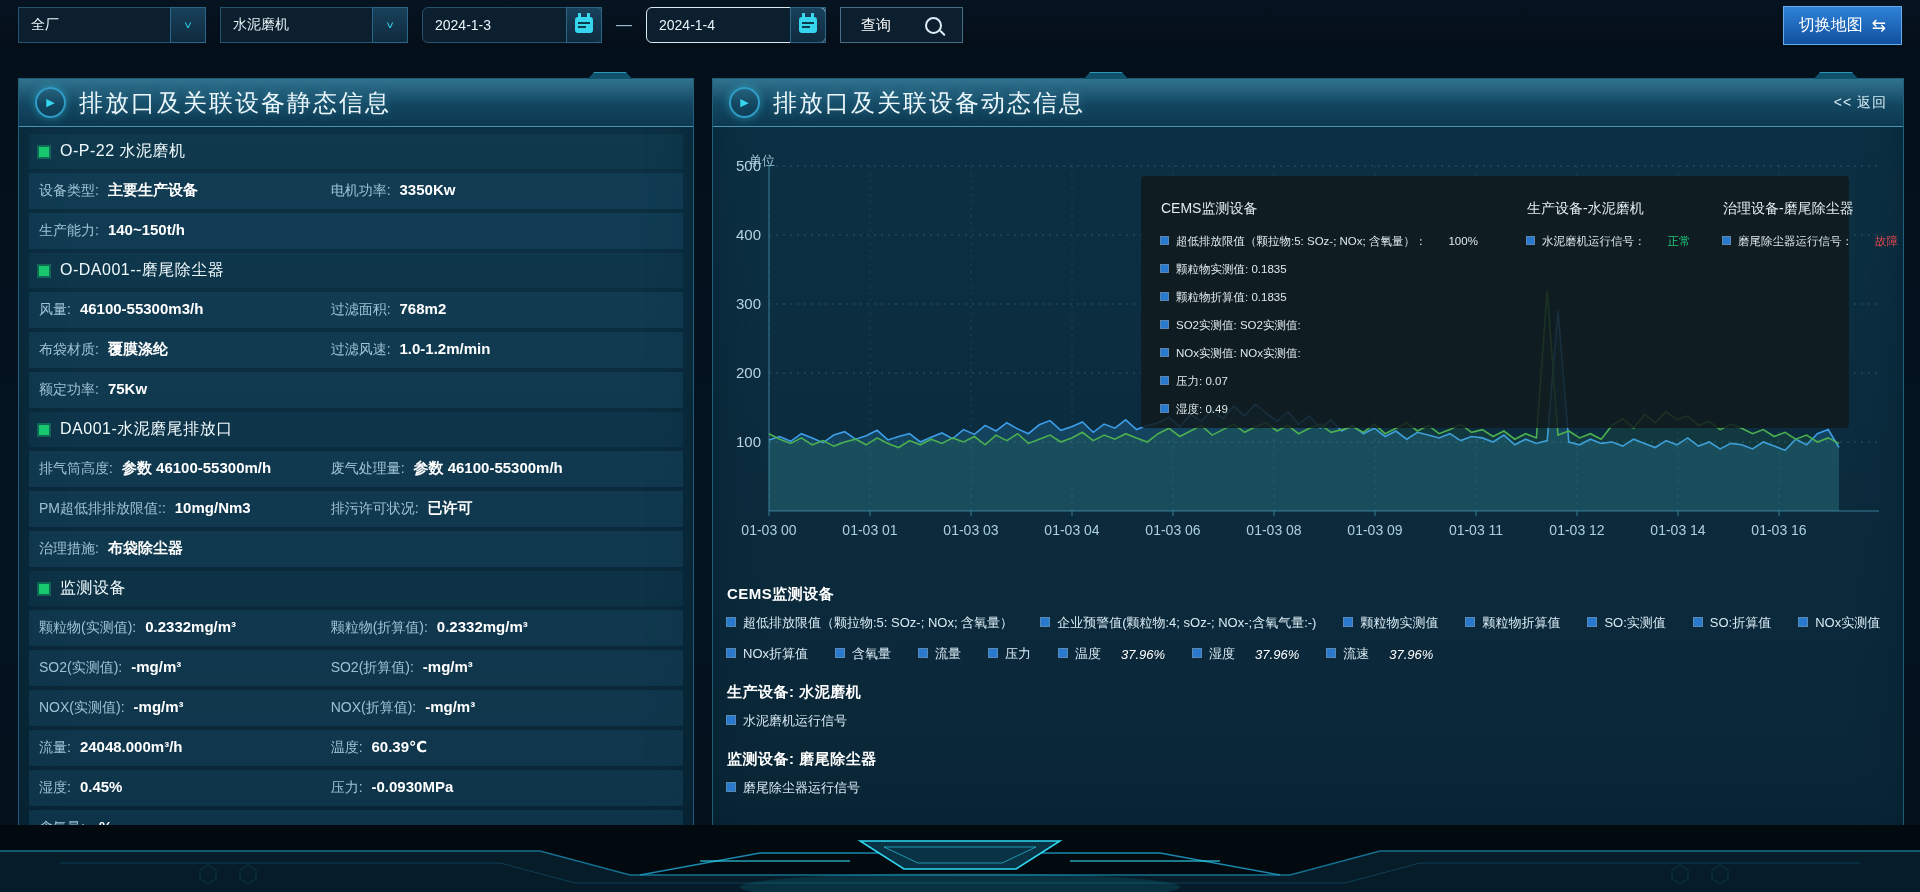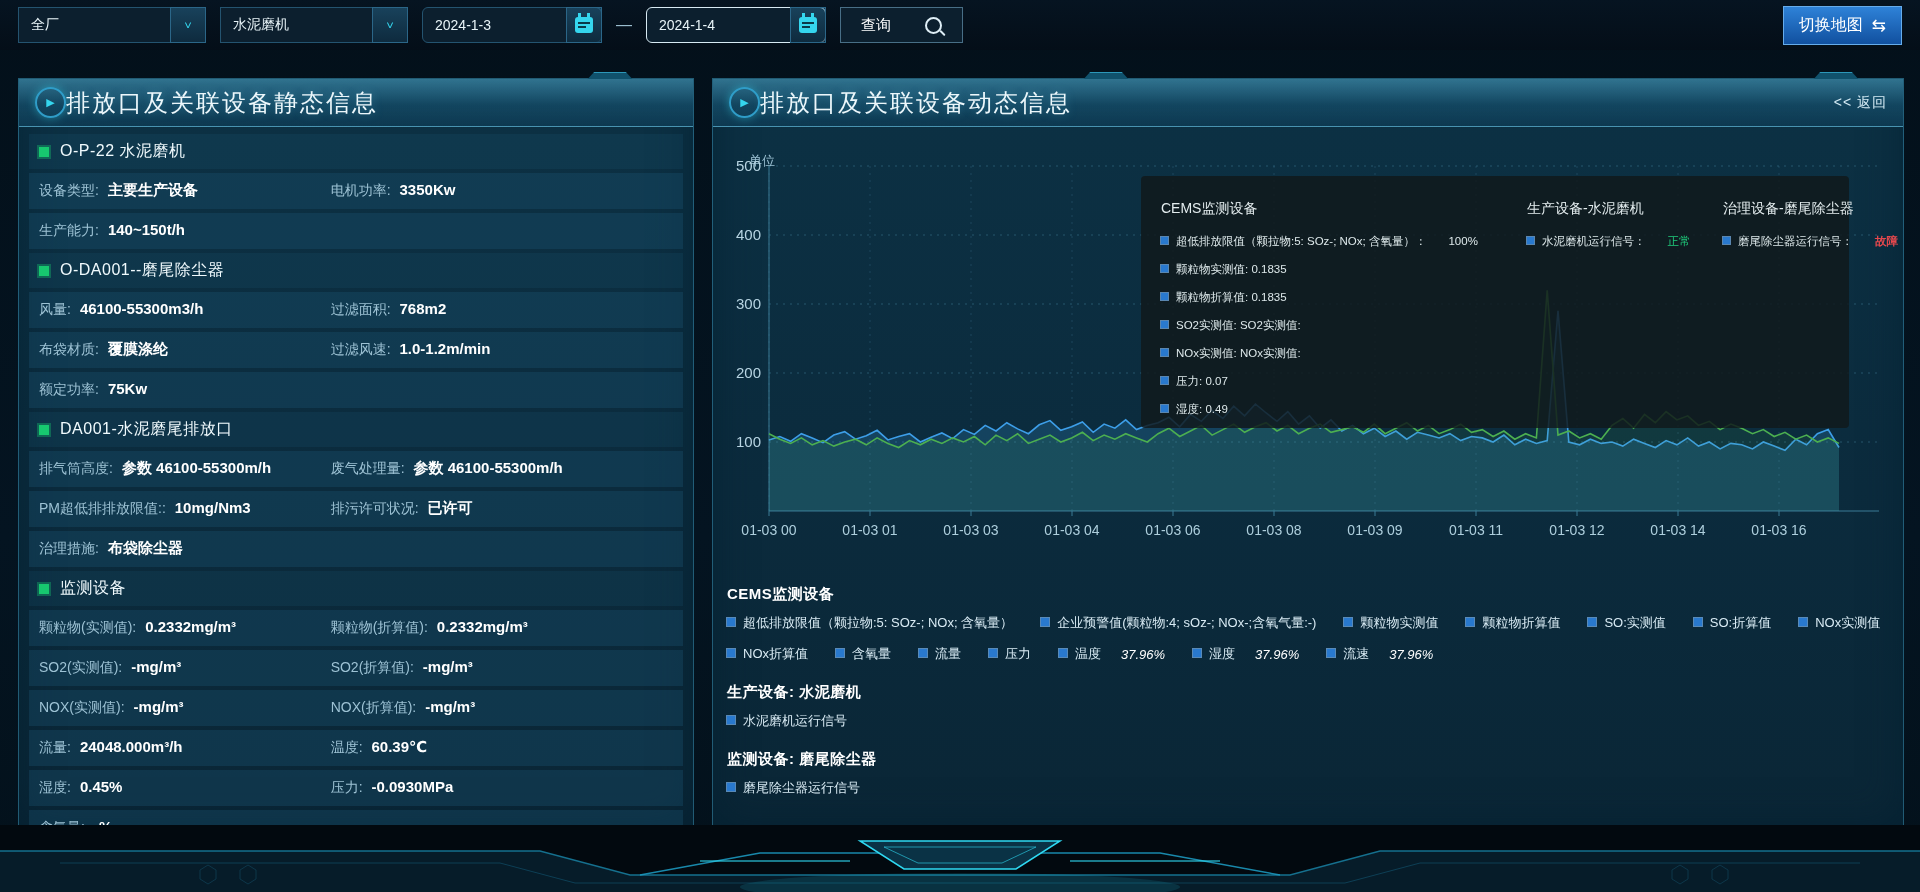--- a/index.html
+++ b/index.html
@@ -40,21 +40,21 @@
   .panel-right{left:712px;width:1190px;}
   .notch{position:absolute;top:-7px;height:8px;background:#10516c;border:1px solid rgba(63,198,236,.6);
     clip-path:polygon(12% 100%,26% 0,74% 0,88% 100%);}
   .panel-header{height:47px;display:flex;align-items:center;padding:0 16px;position:relative;
     background:linear-gradient(180deg,rgba(96,180,210,.38) 0%,rgba(26,84,112,.25) 55%,rgba(14,60,82,.15) 100%),
                linear-gradient(180deg,#134b66 0%,#0d3850 100%);
     border-bottom:1px solid rgba(120,210,240,.35);}
   .play-icon{width:27px;height:27px;border-radius:50%;border:2px solid #2f9dc8;flex:none;
     background:radial-gradient(circle at 35% 32%,#0e3covered,#081f2e),#081f2e;display:grid;place-items:center;
     color:#35d6ee;font-size:11px;box-shadow:0 0 10px rgba(53,214,238,.45);}
-  .panel-title{margin-left:0;font-size:24px;letter-spacing:2px;color:#ecf7fb;font-weight:500;
+  .panel-title{margin-left:13px;font-size:24px;letter-spacing:2px;color:#ecf7fb;font-weight:500;
     text-shadow:0 0 10px rgba(100,210,245,.35);}
   .back-link{margin-left:auto;color:#d5ebf5;font-size:14px;cursor:pointer;letter-spacing:1px;}
   
   .static-body{position:absolute;left:10px;right:10px;top:55px;display:flex;flex-direction:column;gap:4px;}
   .section-row{display:flex;align-items:center;gap:11px;padding:7px 10px;background:rgba(34,98,130,.16);}
   .gsq{width:10px;height:10px;background:#17c86f;outline:2px solid rgba(23,200,111,.35);flex:none;}
   .section-label{font-size:16px;color:#f0fafd;font-weight:500;letter-spacing:.5px;}
   .kv-row{display:flex;padding:8px 10px;background:rgba(28,88,117,.32);min-height:20px;}
   .kv{display:flex;align-items:baseline;gap:9px;width:46%;}
   .kv:last-child{width:54%;}
@@ -67,21 +67,21 @@
   .chart-svg{position:absolute;inset:0;}
   .chart-tooltip{position:absolute;left:416px;top:50px;width:708px;height:252px;z-index:5;
     background:rgba(17,25,27,.84);border-radius:4px;padding:18px 20px 12px;display:flex;gap:26px;box-sizing:border-box;}
   .tt-col1{width:340px;flex:none;}
   .tt-col2{width:170px;flex:none;}
   .tt-col3{flex:1;}
   .tt-head{font-size:14px;color:#e3ecee;margin:6px 0 16px;}
   .tt-item{display:flex;align-items:baseline;gap:8px;margin-bottom:13px;font-size:11.5px;color:#dde8ea;white-space:nowrap;}
   .bsq{width:7px;height:7px;background:#2979ce;outline:1px solid rgba(122,180,236,.7);flex:none;position:relative;top:-1px;}
   .tt-val{margin-left:14px;}
-  .ok{color:#1fca7b;} .err{color:#e5484d;font-weight:bold;}
+  .ok{color:#1fca7b;} .err{color:#e5484d;}
   
   .legend-area{position:absolute;left:14px;right:14px;top:498px;display:flex;flex-direction:column;}
   .lg-head{font-size:15px;font-weight:bold;color:#ffffff;margin:8px 0 10px;letter-spacing:.5px;}
   .lg-items{display:flex;flex-wrap:wrap;column-gap:28px;row-gap:13px;}
   .lg-item{display:flex;align-items:center;gap:8px;font-size:13px;color:#d9ebf4;cursor:pointer;white-space:nowrap;}
   .lg-item .bsq{width:8px;height:8px;}
   .lg-val{margin-left:12px;color:#ffffff;font-style:italic;}
   .lg-gap{height:12px;}
   
   .bottom-decor{position:absolute;left:0;right:0;bottom:0;height:67px;}

